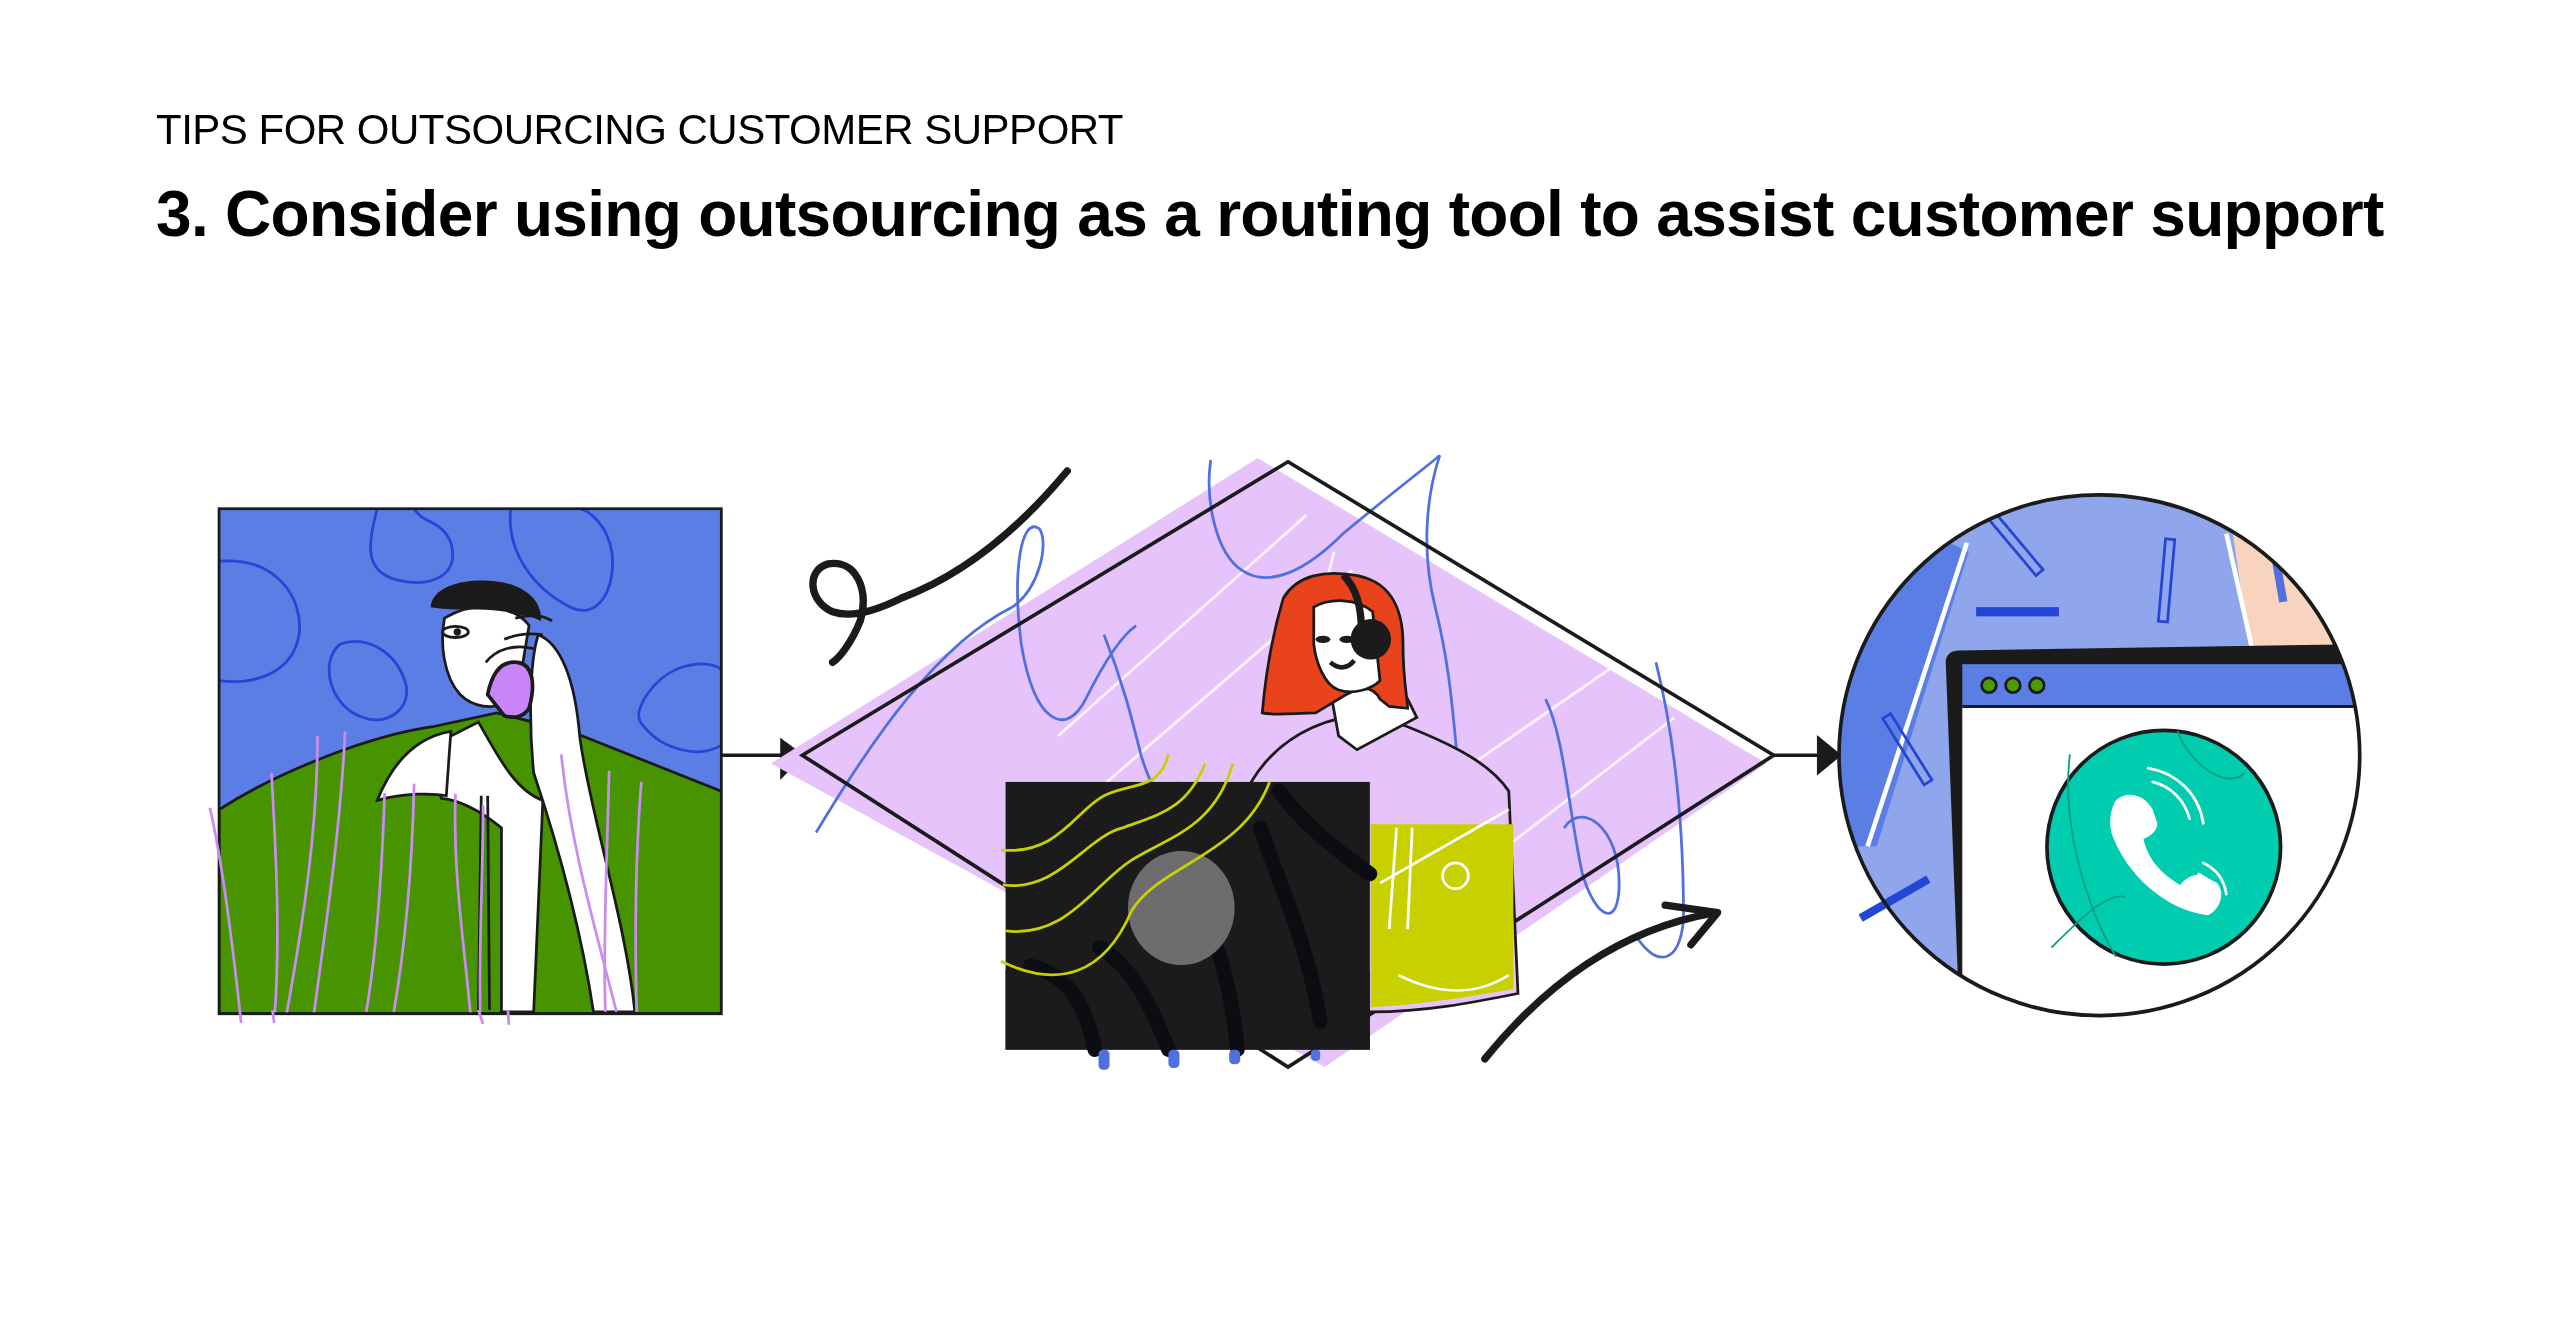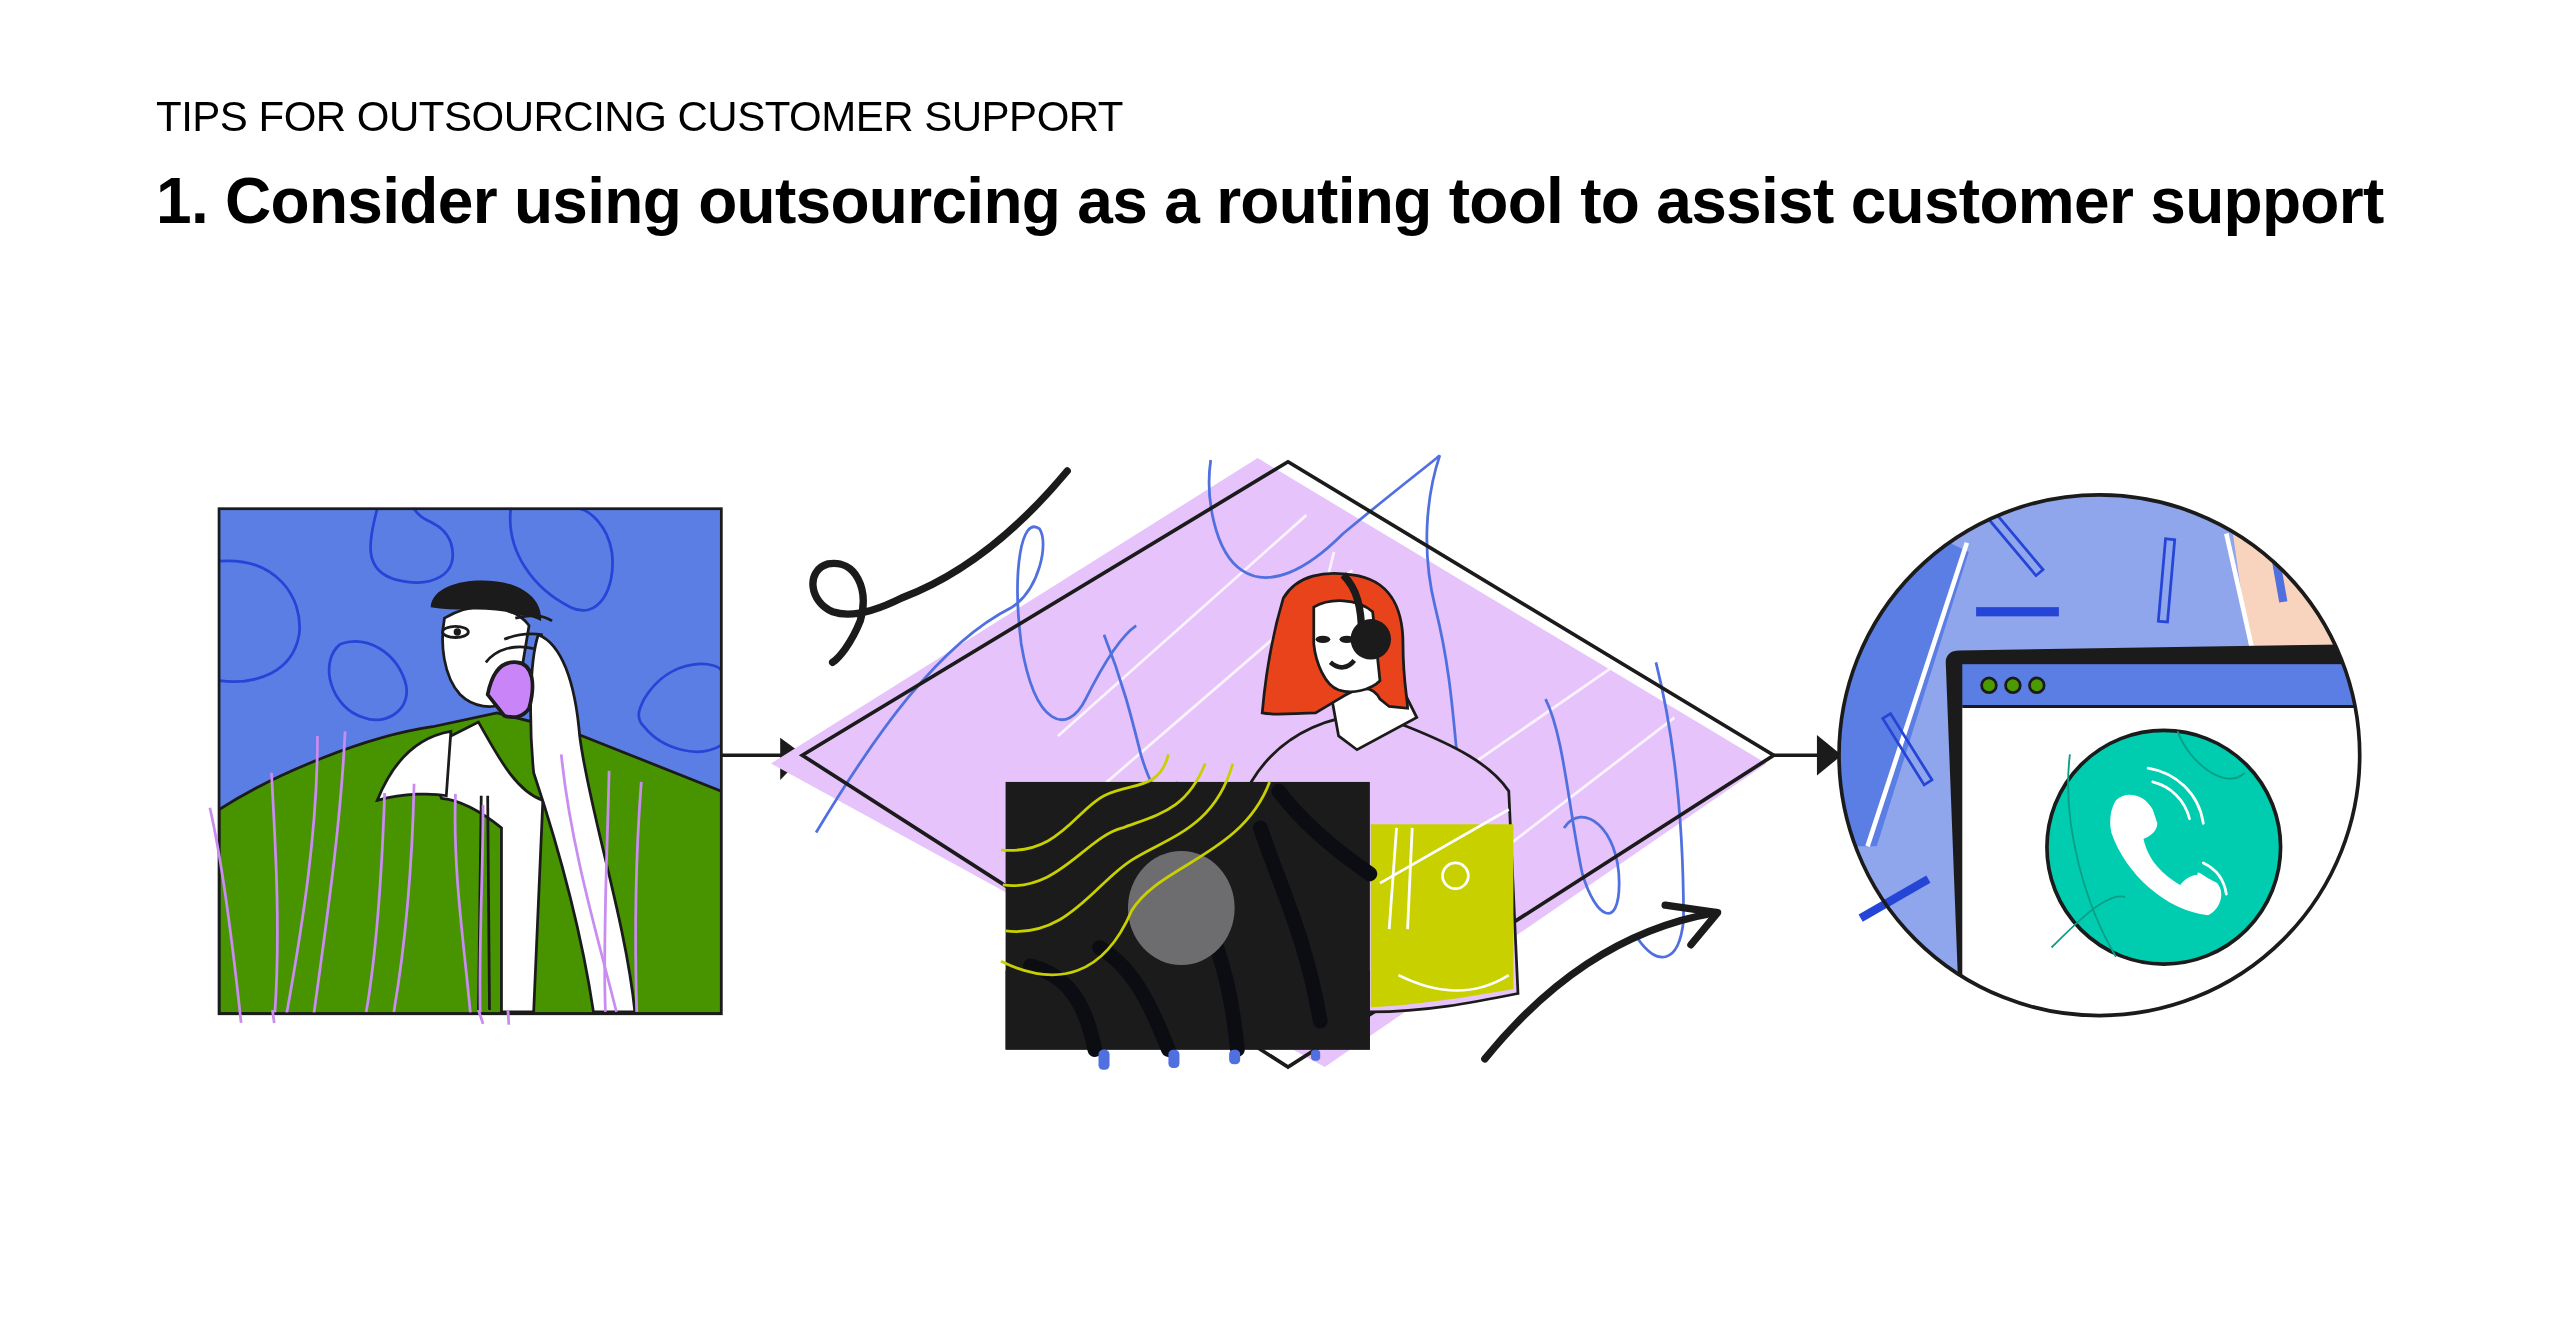--- a/index.html
+++ b/index.html
@@ -1,27 +1,27 @@
 <!DOCTYPE html>
 <html style="font-size:14.7px"><head>
   <meta charset="utf-8">
   <style>
     html, body { margin: 0; padding: 0; background: #ffffff; }
     body { width: 2576px; height: 1344px; position: relative; overflow: hidden; font-family: "Liberation Sans", "DejaVu Sans", sans-serif; color: #000; }
-    .header { position: absolute; left: 156px; top: 96px; }
+    .header { position: absolute; left: 156px; top: 109px; }
     .eyebrow { font-size: 42px; font-weight: 400; letter-spacing: -0.5px; line-height: 1; margin: 0; white-space: nowrap; }
     .title { font-size: 64px; font-weight: 700; letter-spacing: -0.7px; line-height: 1; margin: 31px 0 0 0; white-space: nowrap; }
     .art { position: absolute; left: 0; top: 0; width: 2576px; height: 1344px; }
   </style>
 </head>
 <body>
 
 <div class="header">
   <p class="eyebrow">TIPS FOR OUTSOURCING CUSTOMER SUPPORT</p>
-  <h1 class="title">1. Consider using outsourcing as a routing tool to assist customer support</h1>
+  <h1 class="title">3. Consider using outsourcing as a routing tool to assist customer support</h1>
 </div>
 
 <svg class="art" viewBox="0 0 2800 1461" xmlns="http://www.w3.org/2000/svg">
 
   <g>
     <defs>
       <clipPath id="leftClip">
           <rect x="238" y="553" width="546" height="549"></rect>
         </clipPath>
       <clipPath id="circleClip">

